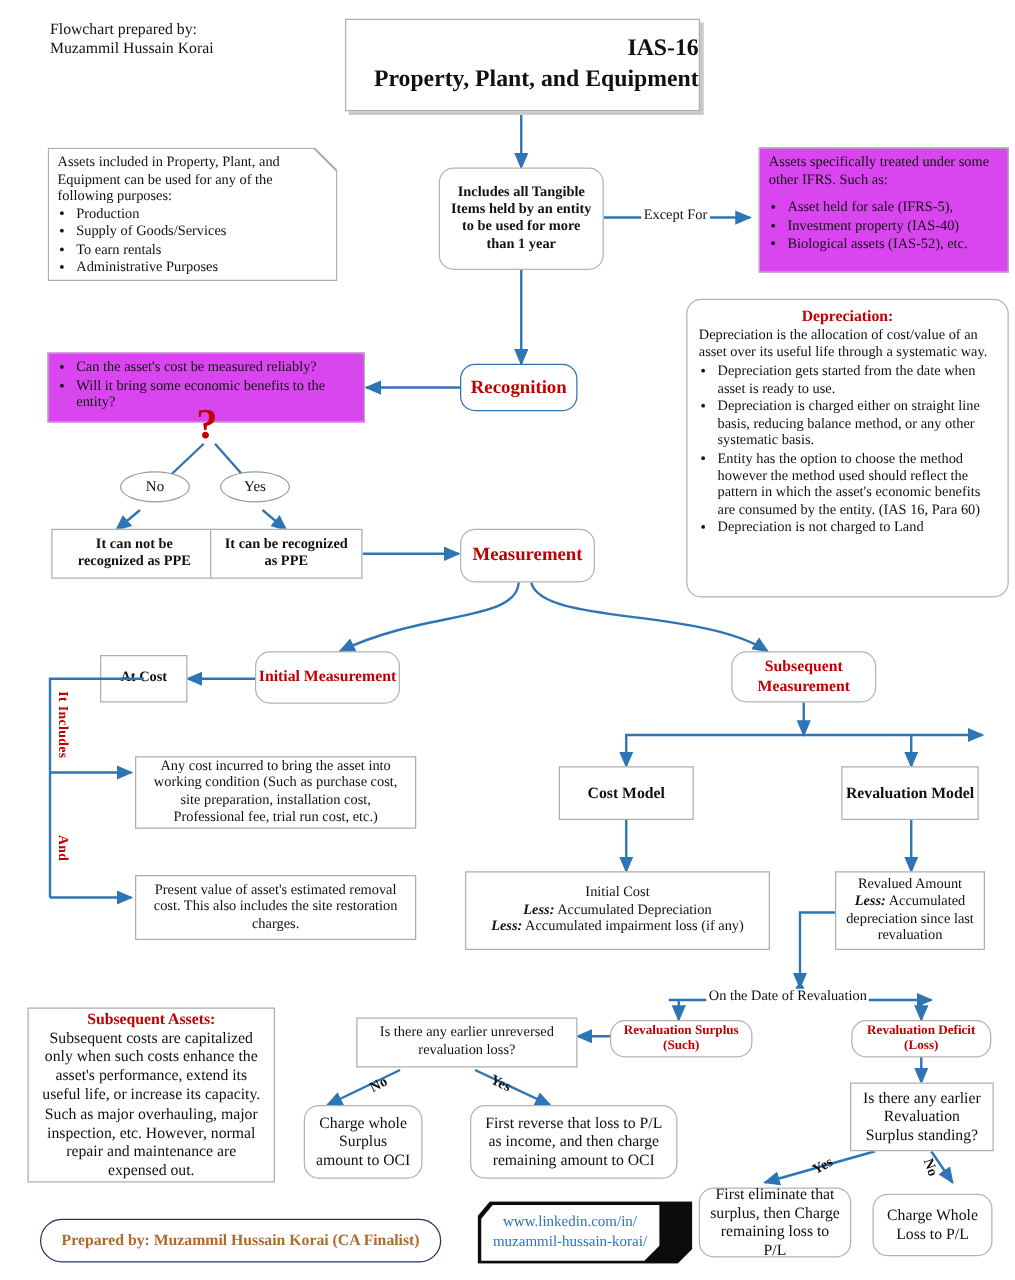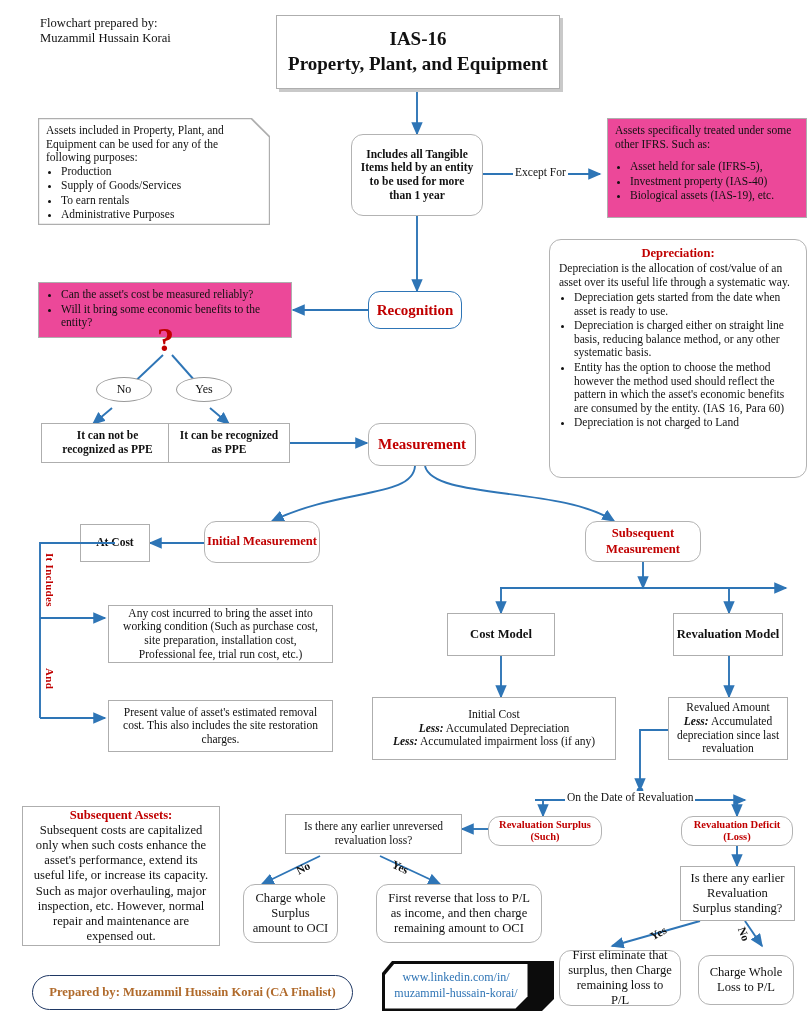--- a/index.html
+++ b/index.html
@@ -24,21 +24,21 @@
   ul.b{margin:0;padding-left:15px;list-style:disc;}
   ul.b li{margin:0 0 1px 0;}
   .label{position:absolute;font-size:11.5px;background:#fff;padding:0 2px;white-space:nowrap;}
   .vlabel{position:absolute;color:#C00000;font-weight:bold;font-size:11px;
           writing-mode:vertical-rl;letter-spacing:.3px;}
   .rot{position:absolute;font-weight:bold;font-size:11.5px;color:#111;}
   .qmark{position:absolute;color:#C00000;font-weight:bold;font-size:34px;
          font-family:"Liberation Serif",serif;line-height:1;}
   .ell{position:absolute;box-sizing:border-box;border:1.2px solid #9a9a9a;border-radius:50%;
        background:#fff;display:flex;align-items:center;justify-content:center;font-size:12px;}
-  .note{position:absolute;box-sizing:border-box;background:#ec4899;
+  .note{position:absolute;box-sizing:border-box;background:#d946ef;
         border:1.2px solid #aeaeae;}
   .shadowbox{box-shadow:3px 3px 0 #c9c9c9;}
   .hexbox{position:absolute;box-sizing:border-box;background:#fff;
           clip-path:polygon(10px 0,100% 0,100% calc(100% - 12px),calc(100% - 12px) 100%,0 100%,0 12px);}
   .hexwrap{position:absolute;background:#0c0c0c;
            clip-path:polygon(10px 0,100% 0,100% calc(100% - 12px),calc(100% - 12px) 100%,0 100%,0 12px);}
   .linktext{color:#2E74B5;font-size:12px;line-height:1.3;text-align:center;}
   .foldnote{position:absolute;box-sizing:border-box;}
   .foldbg{position:absolute;inset:0;background:#aeaeae;
      clip-path:polygon(0 0, calc(100% - 18px) 0, 100% 18px, 100% 100%, 0 100%);}
@@ -115,21 +115,21 @@
     <g fill="#2E75B6">
       <circle cx="640" cy="791" r="3.4"></circle>
     </g>
   </svg>
 
   <div class="node left" style="left:40px;top:16px;width:220px;height:44px;border:none;align-items:flex-start;justify-content:flex-start;">
     <div class="t13">Flowchart prepared by:</div>
     <div class="t13">Muzammil Hussain Korai</div>
   </div>
 
-  <div class="node rect shadowbox" style="left:276px;top:15px;width:284px;height:74px;">
+  <div class="node rect shadowbox" style="left:276px;top:15px;width:284px;height:74px;align-items:flex-end;">
     <div class="t19 bold">IAS-16</div>
     <div class="t19 bold">Property, Plant, and Equipment</div>
   </div>
 
   <div class="foldnote" style="left:38px;top:118px;width:232px;height:107px;">
     <div class="foldbg"></div>
     <div class="foldfg"></div>
     <div class="foldtxt">
       <div class="sm">Assets included in Property, Plant, and Equipment can be used for any of the following purposes:</div>
       <ul class="b sm">
@@ -144,21 +144,21 @@
   <div class="node round pad" style="left:351px;top:134px;width:132px;height:82px;">
     <div class="sm bold">Includes all Tangible Items held by an entity to be used for more than 1 year</div>
   </div>
   <div class="label" style="left:513px;top:166px;">Except For</div>
 
   <div class="note pad left" style="left:607px;top:118px;width:200px;height:100px;">
     <div class="sm">Assets specifically treated under some other IFRS. Such as:</div>
     <ul class="b sm" style="margin-top:9px;">
       <li>Asset held for sale (IFRS-5),</li>
       <li>Investment property (IAS-40)</li>
-      <li>Biological assets (IAS-19), etc.</li>
+      <li>Biological assets (IAS-52), etc.</li>
     </ul>
   </div>
 
   <div class="node bluepill" style="left:368px;top:291px;width:94px;height:38px;font-family:Liberation Serif, serif;">
     <div class="t15 red">Recognition</div>
   </div>
 
   <div class="note pad left" style="left:38px;top:282px;width:254px;height:56px;">
     <ul class="b sm">
       <li>Can the asset's cost be measured reliably?</li>

